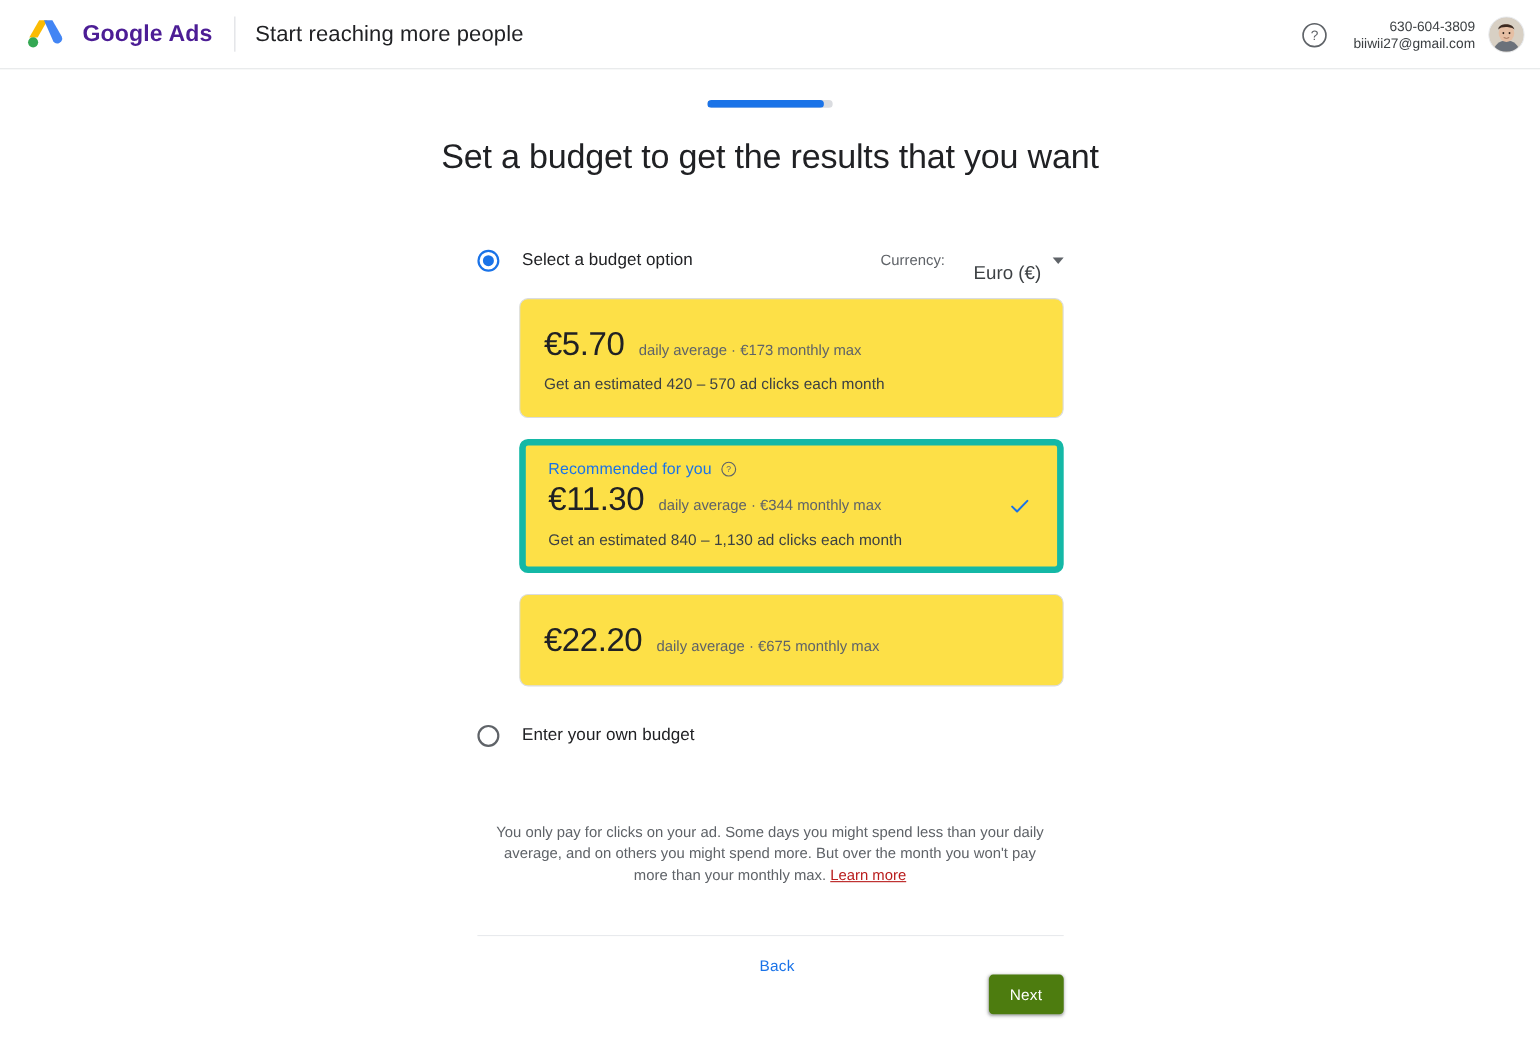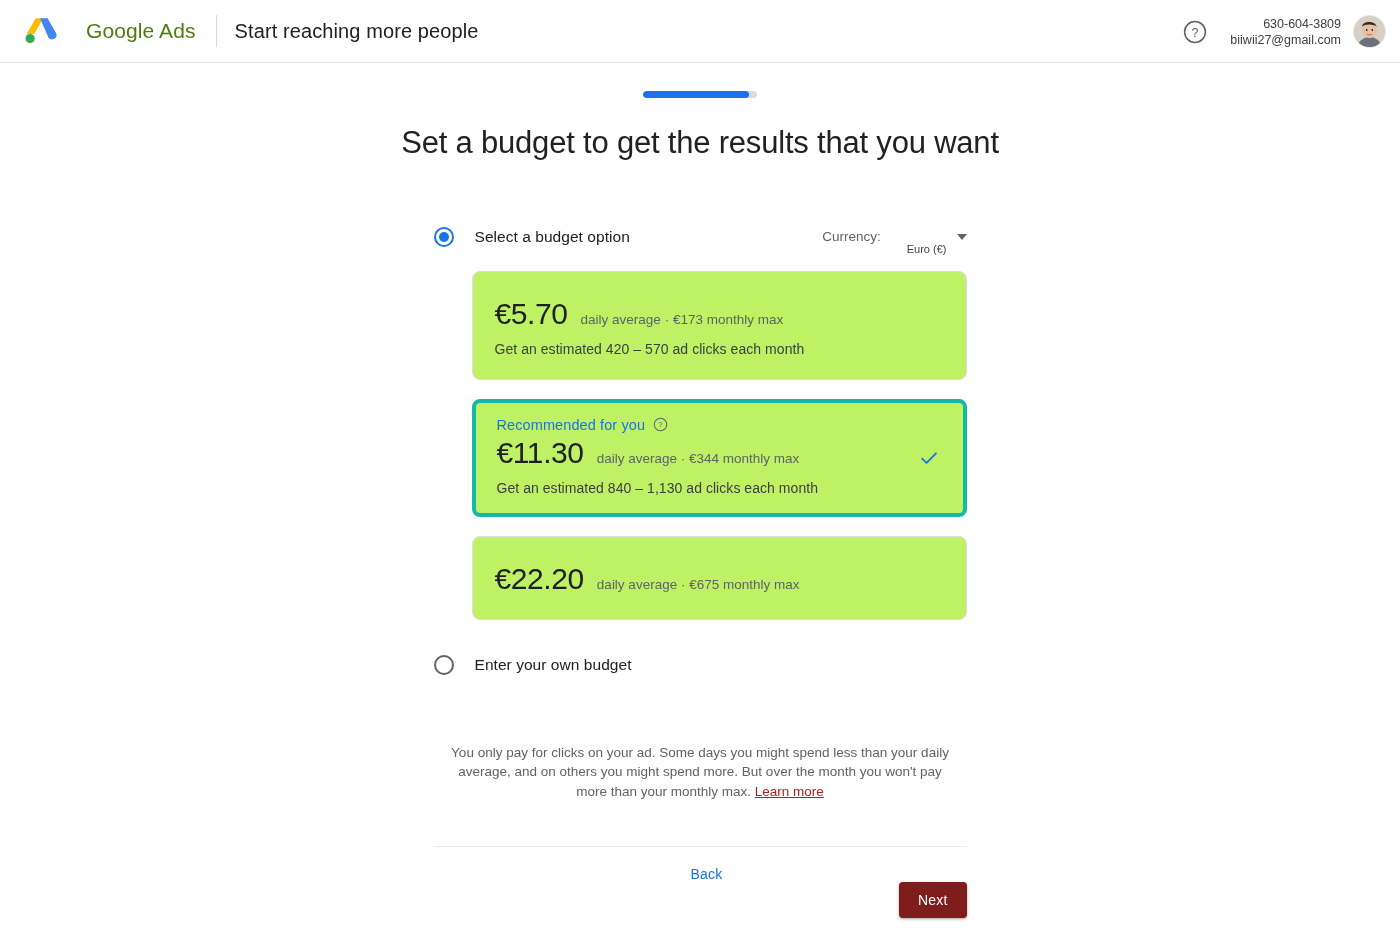--- a/index.html
+++ b/index.html
@@ -24,24 +24,25 @@
     align-items: center;
   }
   .brand {
     display: flex;
     align-items: center;
     margin-left: 22px;
   }
   .ads-logo { width: 38px; height: 32px; display: block; }
   .brand-name {
     font-size: 21px;
-    color: #4d7c0f;
+    color: #4c1d95;
     letter-spacing: 0.1px;
-    margin-left: 26px;
+    margin-left: 15px;
     white-space: nowrap;
+    font-weight: bold;
   }
   .brand-divider {
     width: 1px;
     height: 32px;
     background: #dadce0;
     margin: 0 18px 0 20px;
   }
   .page-subtitle {
     font-size: 20px;
     color: #202124;
@@ -153,49 +154,49 @@
     margin-left: auto;
     display: flex;
     align-items: center;
   }
   .currency-label {
     font-size: 13.5px;
     color: #5f6368;
     margin-right: 26px;
   }
   .currency-value {
-    font-size: 11px;
+    font-size: 17px;
     color: #3c4043;
     cursor: pointer;
     margin-top: 24px;
   }
   .caret {
     width: 0; height: 0;
     border-left: 5px solid transparent;
     border-right: 5px solid transparent;
     border-top: 6px solid #5f6368;
     margin-left: 10px;
     cursor: pointer;
   }
 
   
   .cards { margin-top: 19px; }
   .card {
     position: relative;
     border: 1px solid #dadce0;
     border-radius: 8px;
-    background: #bef264;
+    background: #fde047;
     padding: 24px 22px 22px 22px;
     margin-left: 38px;
     width: 495px;
     cursor: pointer;
   }
   .card + .card { margin-top: 19px; }
   .card.selected {
-    border: 4px solid #14b8a6;
+    border: 6px solid #14b8a6;
     padding: 14px 21px 17px 21px;
   }
   .recommended-row {
     display: flex;
     align-items: center;
     margin-bottom: 2px;
   }
   .recommended-text {
     font-size: 14.5px;
     color: #1a73e8;
@@ -270,21 +271,21 @@
   .back-link {
     font-size: 14px;
     color: #1a73e8;
     font-weight: 500;
     margin-left: 13px;
     cursor: pointer;
     letter-spacing: 0.2px;
   }
   .next-button {
     margin-left: auto;
-    background: #7f1d1d;
+    background: #4d7c0f;
     color: #fff;
     border: none;
     border-radius: 4px;
     font-family: "Liberation Sans", sans-serif;
     font-size: 14px;
     font-weight: 500;
     letter-spacing: 0.2px;
     padding: 10px 19px;
     cursor: pointer;
     box-shadow: 0 1px 2px rgba(60,64,67,0.3), 0 1px 3px 1px rgba(60,64,67,0.15);

